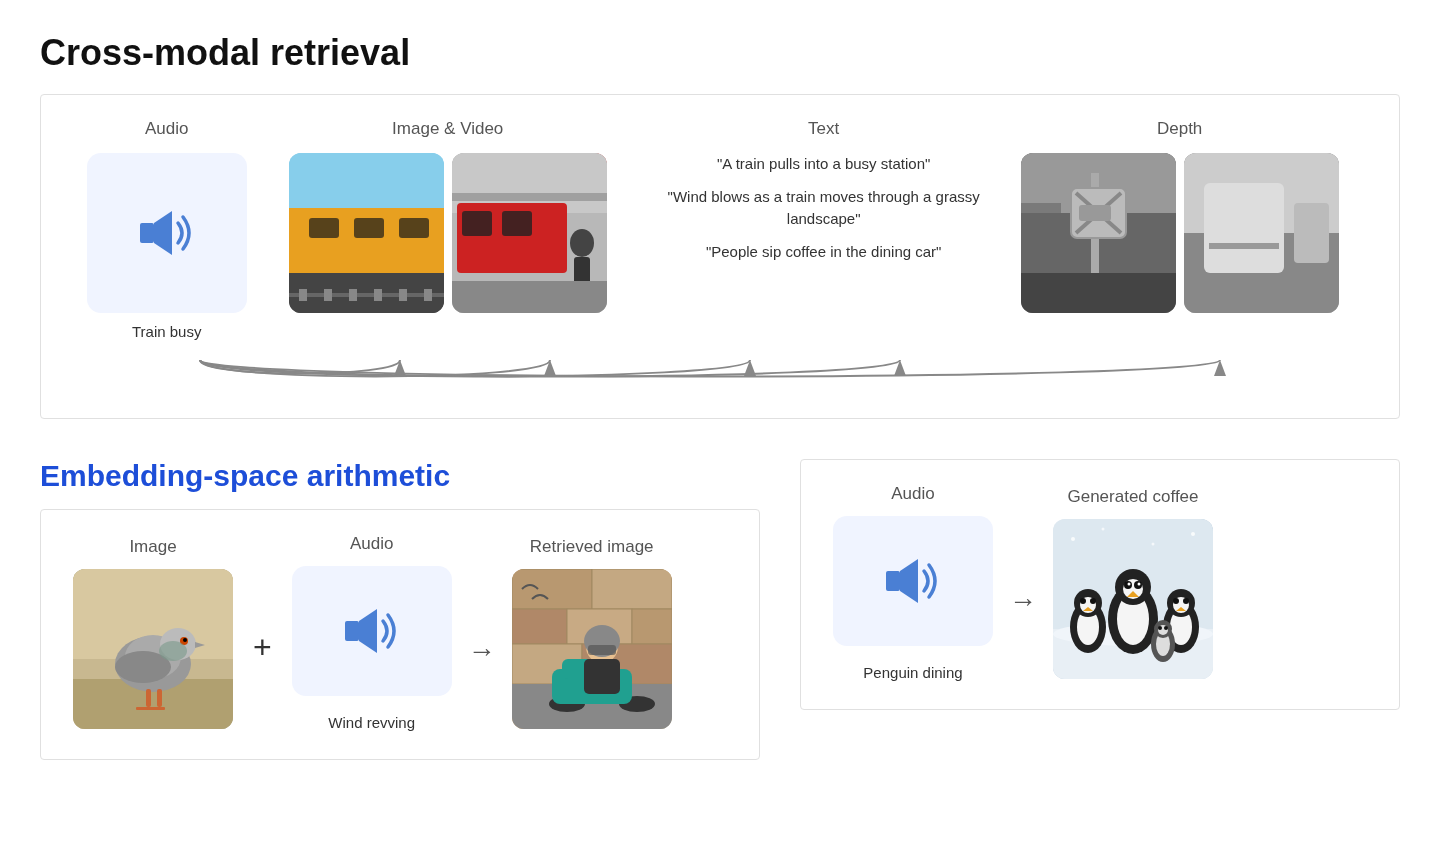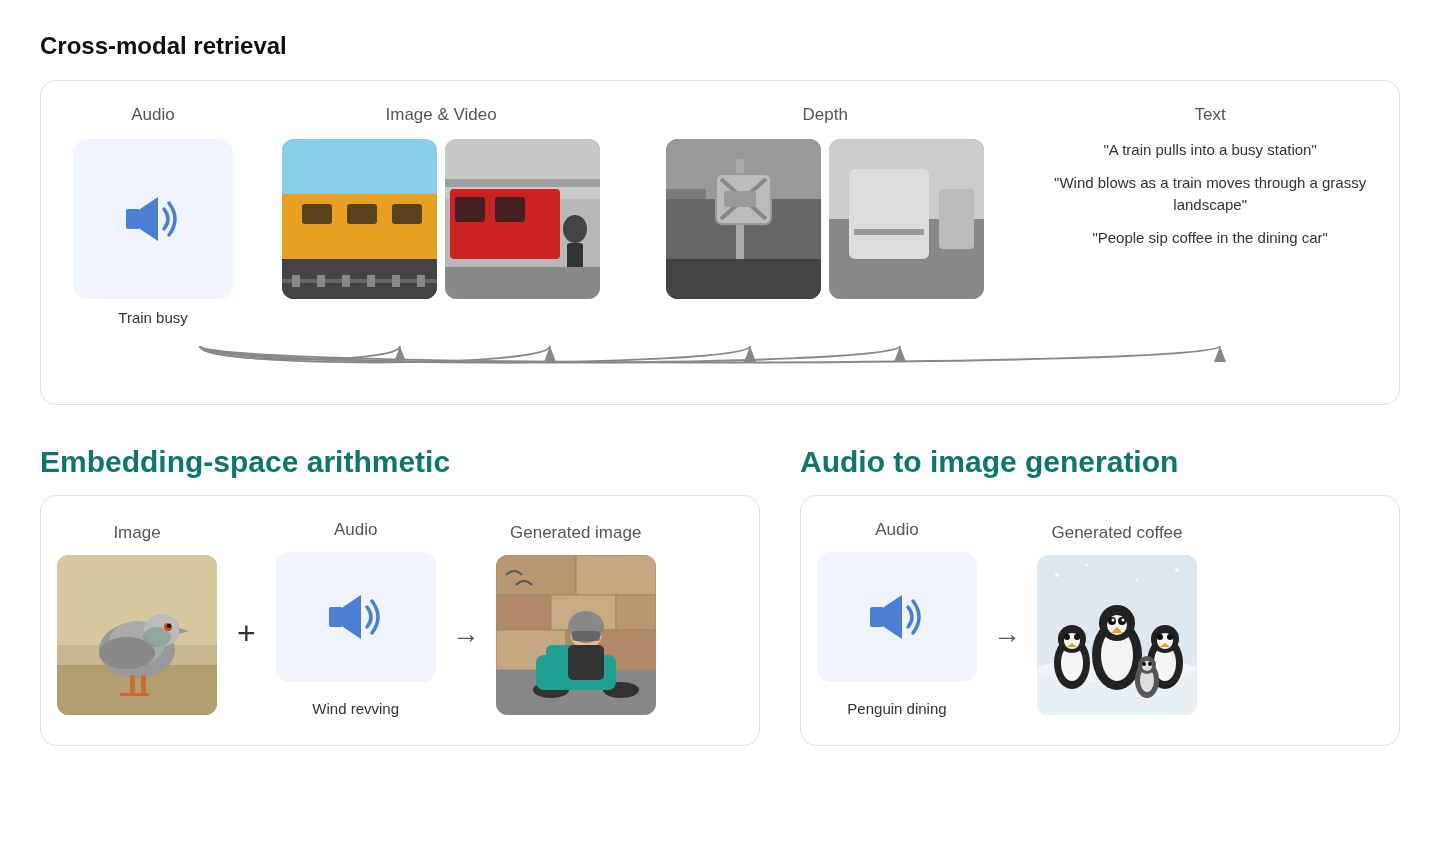--- a/index.html
+++ b/index.html
@@ -5,35 +5,35 @@
     * { box-sizing: border-box; margin: 0; padding: 0; }
     body {
       font-family: 'Helvetica Neue', Arial, sans-serif;
       background: #ffffff;
       padding: 32px 40px;
       width: 1440px;
       min-height: 844px;
       color: #1a1a1a;
     }
     h1 {
-      font-size: 24px;
+      font-size: 36px;
       font-weight: 700;
       margin-bottom: 20px;
       color: #111;
     }
     h2 {
       font-size: 30px;
       font-weight: 700;
       margin-bottom: 16px;
-      color: #0f766e;
+      color: #1d4ed8;
     }
     .section-box {
       border: 1.5px solid #e0e0e0;
-      border-radius: 16px;
-      padding: 24px 16px 28px;
+      border-radius: 4px;
+      padding: 24px 32px 28px;
       background: #fff;
     }
     
     .cross-modal-box {
       margin-bottom: 40px;
     }
     .modal-columns {
       display: flex;
       gap: 0;
       align-items: flex-start;
@@ -271,65 +271,65 @@
 
             <ellipse cx="130" cy="90" rx="12" ry="14" fill="#444"></ellipse>
             <rect x="122" y="104" width="16" height="30" rx="3" fill="#333"></rect>
 
             <rect x="0" y="128" width="155" height="32" fill="#888"></rect>
           </svg>
         </div>
       </div>
     </div>
 
-    <div class="modal-col" style="flex:2;">
-      <div class="col-header">Depth</div>
-      <div class="depth-grid">
-
-        <div class="depth-img">
-          <svg width="155" height="160" viewBox="0 0 155 160" xmlns="http://www.w3.org/2000/svg">
-            <rect width="155" height="160" fill="#777"></rect>
-
-            <rect width="155" height="60" fill="#999"></rect>
-            <rect y="60" width="155" height="60" fill="#666"></rect>
-            <rect y="120" width="155" height="40" fill="#444"></rect>
-
-            <rect x="70" y="20" width="8" height="100" fill="#aaa"></rect>
-
-            <rect x="50" y="35" width="55" height="50" rx="6" fill="#bbb" stroke="#999" stroke-width="2"></rect>
-            <line x1="55" y1="40" x2="100" y2="80" stroke="#888" stroke-width="4"></line>
-            <line x1="100" y1="40" x2="55" y2="80" stroke="#888" stroke-width="4"></line>
-            <rect x="58" y="52" width="32" height="16" rx="3" fill="#999"></rect>
-
-            <rect x="0" y="50" width="40" height="70" fill="#666" opacity="0.6"></rect>
-            <rect x="110" y="60" width="45" height="60" fill="#666" opacity="0.6"></rect>
-          </svg>
-        </div>
-
-        <div class="depth-img">
-          <svg width="155" height="160" viewBox="0 0 155 160" xmlns="http://www.w3.org/2000/svg">
-            <rect width="155" height="160" fill="#aaa"></rect>
-            <rect y="0" width="155" height="80" fill="#ccc"></rect>
-            <rect y="80" width="155" height="80" fill="#888"></rect>
-
-            <rect x="20" y="30" width="80" height="90" rx="6" fill="#ddd"></rect>
-
-            <rect x="110" y="50" width="35" height="60" rx="4" fill="#bbb"></rect>
-            <rect x="25" y="90" width="70" height="6" fill="#999"></rect>
-          </svg>
-        </div>
-      </div>
-    </div>
-
     <div class="modal-col" style="flex:1.8; padding-left: 20px;">
       <div class="col-header">Text</div>
       <div class="text-quotes">
         <div class="quote">"A train pulls into a busy station"</div>
         <div class="quote">"Wind blows as a train moves through a grassy landscape"</div>
         <div class="quote">"People sip coffee in the dining car"</div>
+      </div>
+    </div>
+
+    <div class="modal-col" style="flex:2;">
+      <div class="col-header">Depth</div>
+      <div class="depth-grid">
+
+        <div class="depth-img">
+          <svg width="155" height="160" viewBox="0 0 155 160" xmlns="http://www.w3.org/2000/svg">
+            <rect width="155" height="160" fill="#777"></rect>
+
+            <rect width="155" height="60" fill="#999"></rect>
+            <rect y="60" width="155" height="60" fill="#666"></rect>
+            <rect y="120" width="155" height="40" fill="#444"></rect>
+
+            <rect x="70" y="20" width="8" height="100" fill="#aaa"></rect>
+
+            <rect x="50" y="35" width="55" height="50" rx="6" fill="#bbb" stroke="#999" stroke-width="2"></rect>
+            <line x1="55" y1="40" x2="100" y2="80" stroke="#888" stroke-width="4"></line>
+            <line x1="100" y1="40" x2="55" y2="80" stroke="#888" stroke-width="4"></line>
+            <rect x="58" y="52" width="32" height="16" rx="3" fill="#999"></rect>
+
+            <rect x="0" y="50" width="40" height="70" fill="#666" opacity="0.6"></rect>
+            <rect x="110" y="60" width="45" height="60" fill="#666" opacity="0.6"></rect>
+          </svg>
+        </div>
+
+        <div class="depth-img">
+          <svg width="155" height="160" viewBox="0 0 155 160" xmlns="http://www.w3.org/2000/svg">
+            <rect width="155" height="160" fill="#aaa"></rect>
+            <rect y="0" width="155" height="80" fill="#ccc"></rect>
+            <rect y="80" width="155" height="80" fill="#888"></rect>
+
+            <rect x="20" y="30" width="80" height="90" rx="6" fill="#ddd"></rect>
+
+            <rect x="110" y="50" width="35" height="60" rx="4" fill="#bbb"></rect>
+            <rect x="25" y="90" width="70" height="6" fill="#999"></rect>
+          </svg>
+        </div>
       </div>
     </div>
 
   </div>
 
   <div style="width:100%; margin-top: 10px; padding: 0 20px;">
     <svg class="arrows-svg" height="36" viewBox="0 0 1200 36">
 
       <path d="M 80 10 C 80 28, 280 28, 280 10" stroke="#888" stroke-width="2" fill="none" marker-end="url(#arrowhead)"></path>
 
@@ -401,21 +401,21 @@
                 <path d="M51 14 Q63 30 51 46" stroke="#4a7fd4" stroke-width="3.5" fill="none" stroke-linecap="round"></path>
               </svg>
             </div>
           </div>
           <div class="audio-label">Wind revving</div>
         </div>
 
         <div class="arrow-op">→</div>
 
         <div class="arith-col">
-          <div class="arith-label">Generated image</div>
+          <div class="arith-label">Retrieved image</div>
           <div class="moto-img">
             <svg width="160" height="160" viewBox="0 0 160 160" xmlns="http://www.w3.org/2000/svg">
 
               <rect width="160" height="160" fill="#c4a882"></rect>
 
               <rect x="0" y="0" width="80" height="40" fill="#b89870" stroke="#a08860" stroke-width="1"></rect>
               <rect x="80" y="0" width="80" height="40" fill="#c4a882" stroke="#a08860" stroke-width="1"></rect>
               <rect x="0" y="40" width="55" height="35" fill="#b08868" stroke="#a08860" stroke-width="1"></rect>
               <rect x="55" y="40" width="65" height="35" fill="#c8aa84" stroke="#a08860" stroke-width="1"></rect>
               <rect x="120" y="40" width="40" height="35" fill="#b89870" stroke="#a08860" stroke-width="1"></rect>
@@ -439,21 +439,20 @@
               <path d="M 10 20 Q 18 12 26 20" stroke="#555" stroke-width="2" fill="none"></path>
             </svg>
           </div>
         </div>
 
       </div>
     </div>
   </div>
 
   <div class="bottom-right">
-    <h2>Audio to image generation</h2>
     <div class="section-box">
       <div class="gen-row">
 
         <div class="gen-col">
           <div class="arith-label">Audio</div>
           <div class="audio-card" style="width:160px;height:130px;">
             <div class="speaker-icon">
               <svg width="70" height="60" viewBox="0 0 70 60" fill="none" xmlns="http://www.w3.org/2000/svg">
                 <rect x="8" y="20" width="14" height="20" rx="2" fill="#4a7fd4"></rect>
                 <polygon points="22,20 40,8 40,52 22,40" fill="#4a7fd4"></polygon>

